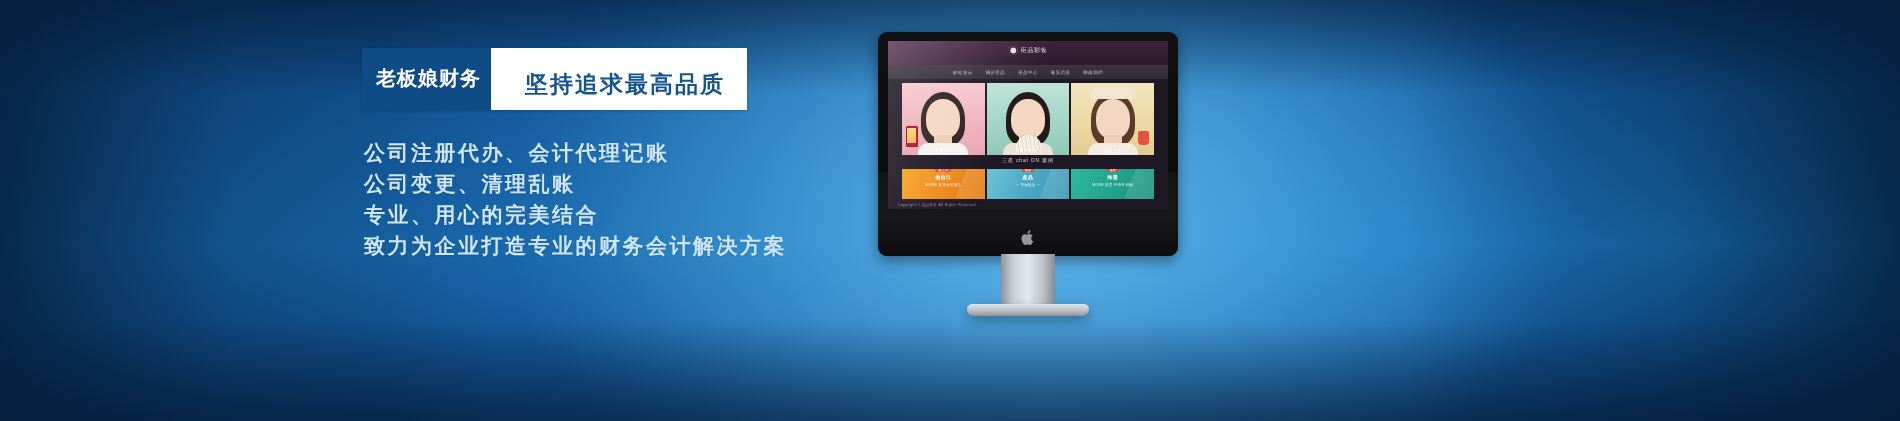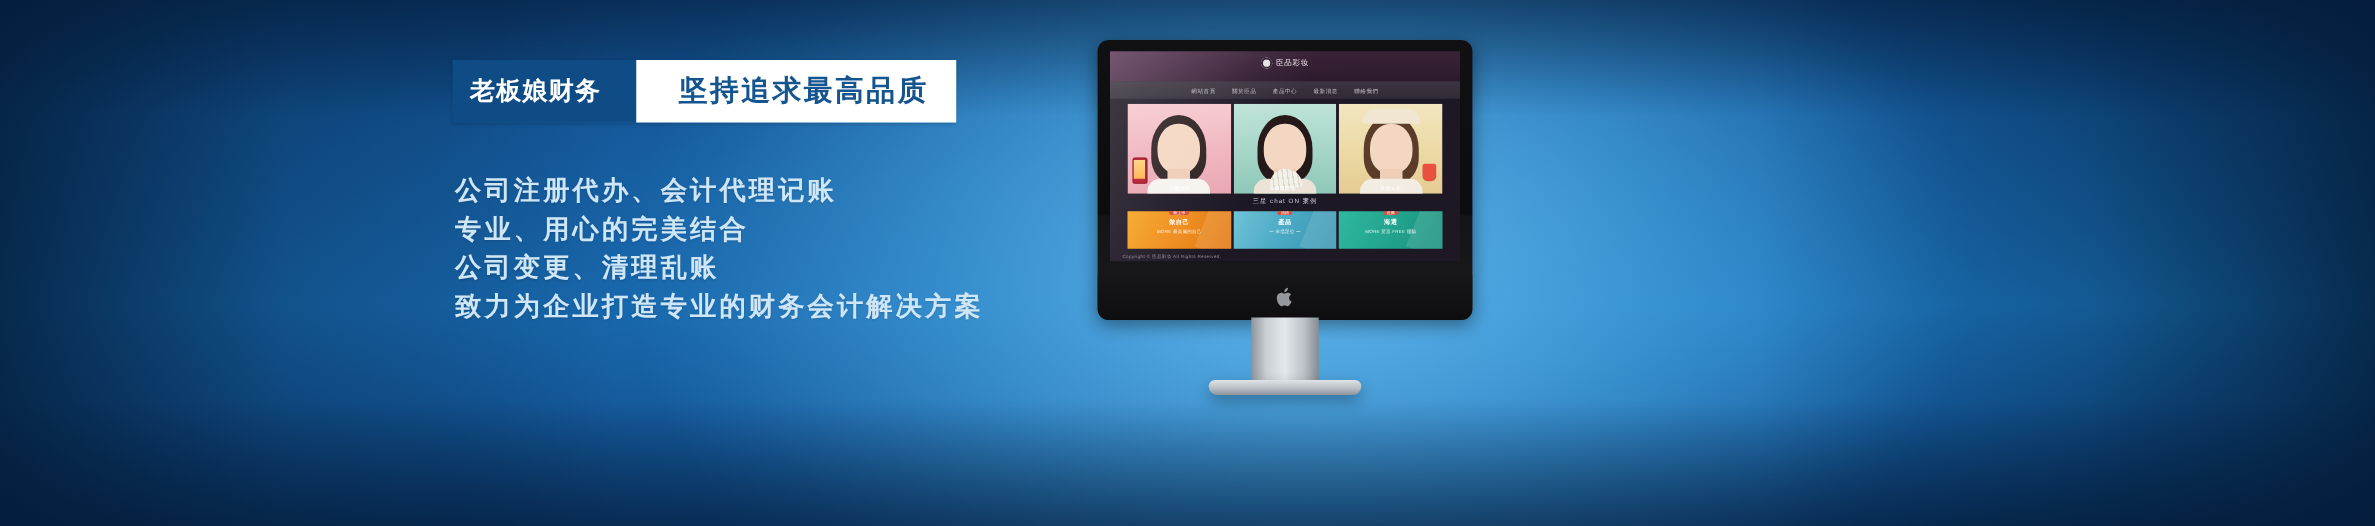--- a/index.html
+++ b/index.html
@@ -37,29 +37,29 @@
   .copy{position:absolute;left:362px;top:0;width:760px;height:421px;}
 
   .headline{
     position:absolute;left:0;top:48px;display:flex;align-items:stretch;
     box-shadow:0 1px 3px rgba(0,0,0,0.18);
   }
   .headline .brand{
     background:#0f4c86;
     color:#ffffff;
     font-size:20px;font-weight:700;letter-spacing:1px;
-    padding:10px 28px 11px 14px;
+    padding:10px 10px 11px 14px;
     display:flex;align-items:center;
     white-space:nowrap;
   }
   .headline .slogan{
     background:#ffffff;
     color:#14548f;
     font-size:23px;font-weight:700;letter-spacing:2px;
-    padding:9px 22px 10px 34px;
+    padding:21px 22px 10px 34px;
     display:flex;align-items:center;
     white-space:nowrap;
   }
 
   .lines{position:absolute;left:2px;top:138px;}
   .line{
     color:#cfe6f7;
     font-size:21px;
     letter-spacing:2.5px;
     line-height:30px;
@@ -247,22 +247,22 @@
 
   <div class="copy">
 
     <div class="headline">
       <div class="brand">老板娘财务</div>
       <div class="slogan">坚持追求最高品质</div>
     </div>
 
     <div class="lines">
       <div class="line">公司注册代办、会计代理记账</div>
+      <div class="line">公司变更、清理乱账</div>
       <div class="line">专业、用心的完美结合</div>
-      <div class="line">公司变更、清理乱账</div>
       <div class="line">致力为企业打造专业的财务会计解决方案</div>
     </div>
 
   </div>
 
   <div class="imac">
 
     <div class="imac-body">
 
       <div class="screen">

